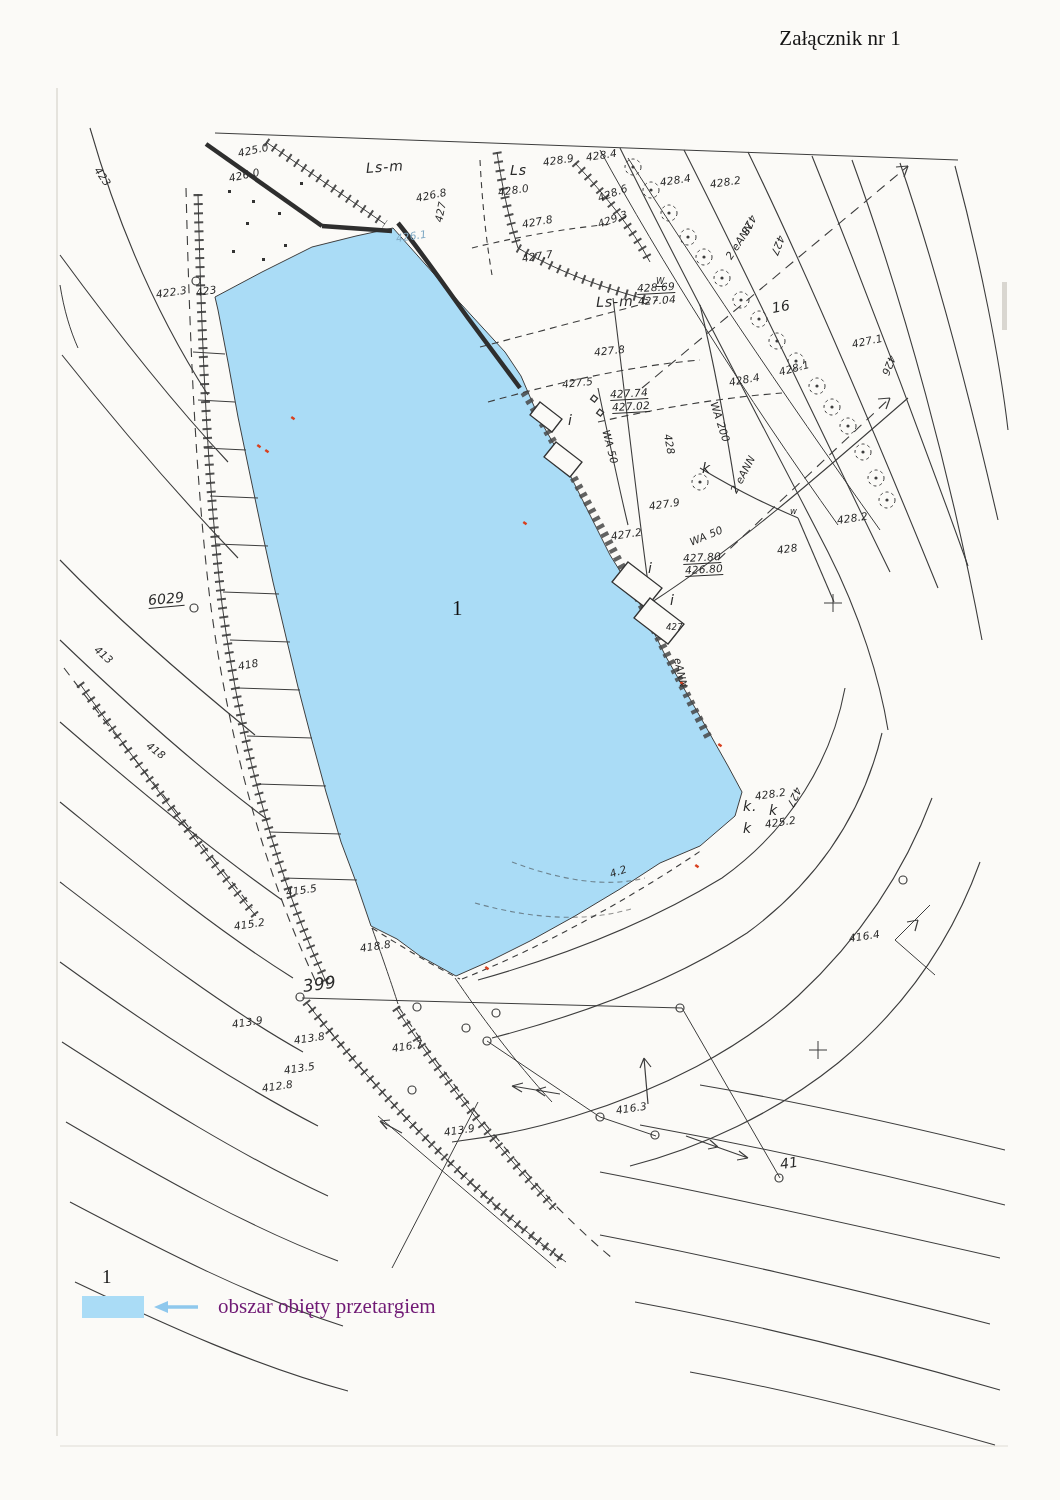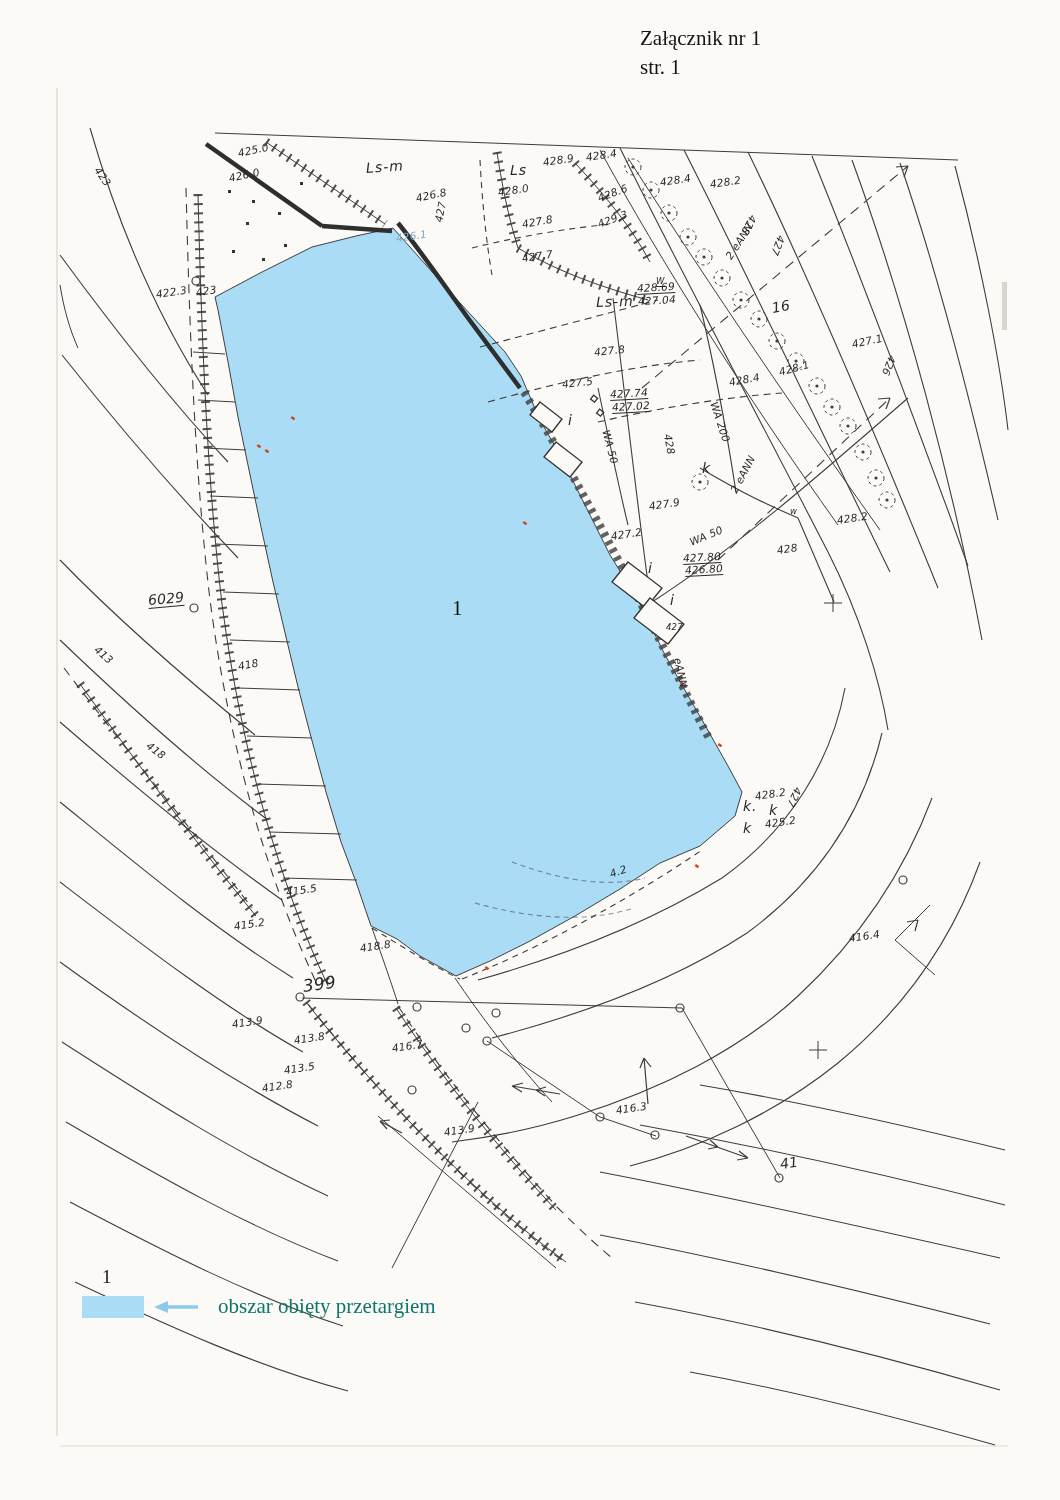--- a/index.html
+++ b/index.html
@@ -1,46 +1,45 @@
 <!DOCTYPE html>
 <html><head>
 <meta charset="utf-8">
 <style>
   html,body{margin:0;padding:0;background:#e9e7e2;}
   .page{position:relative;width:1060px;height:1500px;background:#fbfaf7;overflow:hidden;
         font-family:"Liberation Serif",serif;}
-  .header{position:absolute;top:24px;left:640px;width:400px;
+  .header{position:absolute;top:24px;left:640px;width:400px;text-align:center;
           font-size:21px;color:#141414;line-height:1.38;}
   svg.map{position:absolute;left:0;top:0;}
   .labels{position:absolute;left:0;top:0;width:1060px;height:1500px;pointer-events:none;}
   .ml{position:absolute;font-family:"DejaVu Sans",sans-serif;font-style:italic;
       font-size:10.5px;color:#2a2a2a;white-space:nowrap;transform-origin:left center;
       letter-spacing:.2px;}
   .ml.u{border-bottom:1px solid #2a2a2a;}
   .ml.tiny{font-size:8.5px;}
   .ml.md{font-size:14px;}
   .ml.md2{font-size:17px;}
   .ml.ls{font-size:14px;letter-spacing:1px;}
   .ml.big{font-size:21px;font-style:normal;font-family:"Liberation Serif",serif;color:#111;}
   .ml.blue{color:#7fa9c4;}
   .legend{position:absolute;left:82px;top:1266px;}
   .legend-num{font-size:19px;color:#141414;margin-left:20px;}
   .legend-row{display:flex;align-items:center;margin-top:6px;}
   .swatch{width:62px;height:22px;}
   .legend-arrow{margin-left:8px;}
-  .legend-label{font-size:21px;color:#0f766e;margin-left:14px;text-align:center;}
+  .legend-label{font-size:21px;color:#701a75;margin-left:14px;text-align:center;}
 </style>
 </head>
 <body>
 
 <div class="page">
 
   <div class="header">
     <div>Załącznik nr 1</div>
-    <div>str. 1</div>
   </div>
 
   <svg class="map" id="mapsvg" width="1060" height="1500" viewBox="0 0 1060 1500">
 
     <g>
       <path d="M57,88 V1436" stroke="#dedbd5" stroke-width="1.5"></path>
       <path d="M60,1446 H1008" stroke="#edebe6" stroke-width="2"></path>
       <rect x="1002" y="282" width="5" height="48" fill="#d9d6d0"></rect>
     </g>
 

